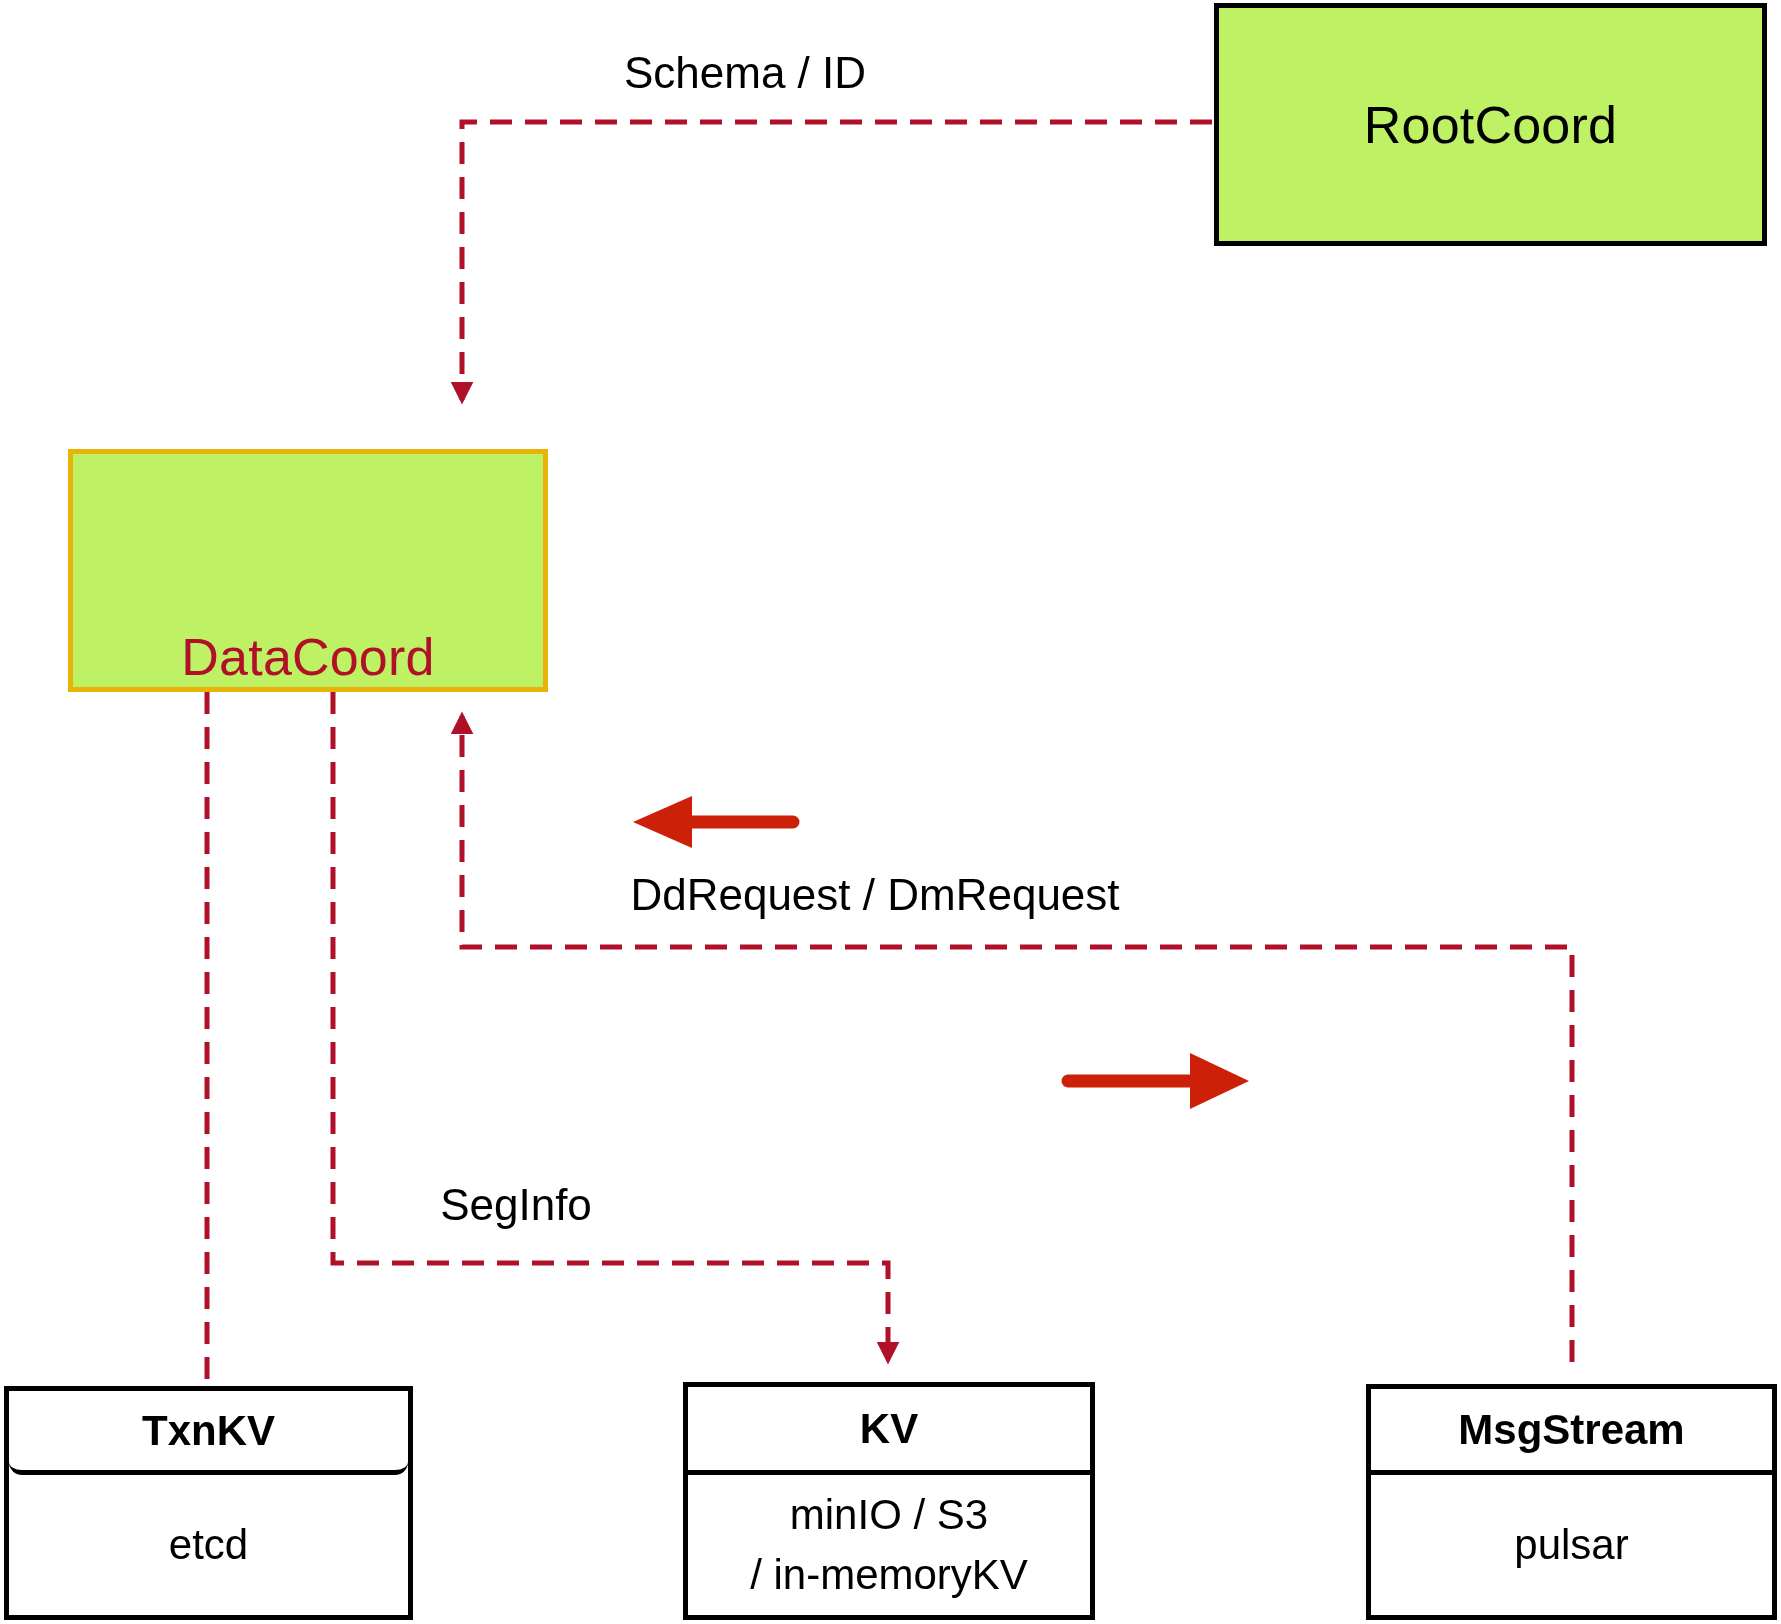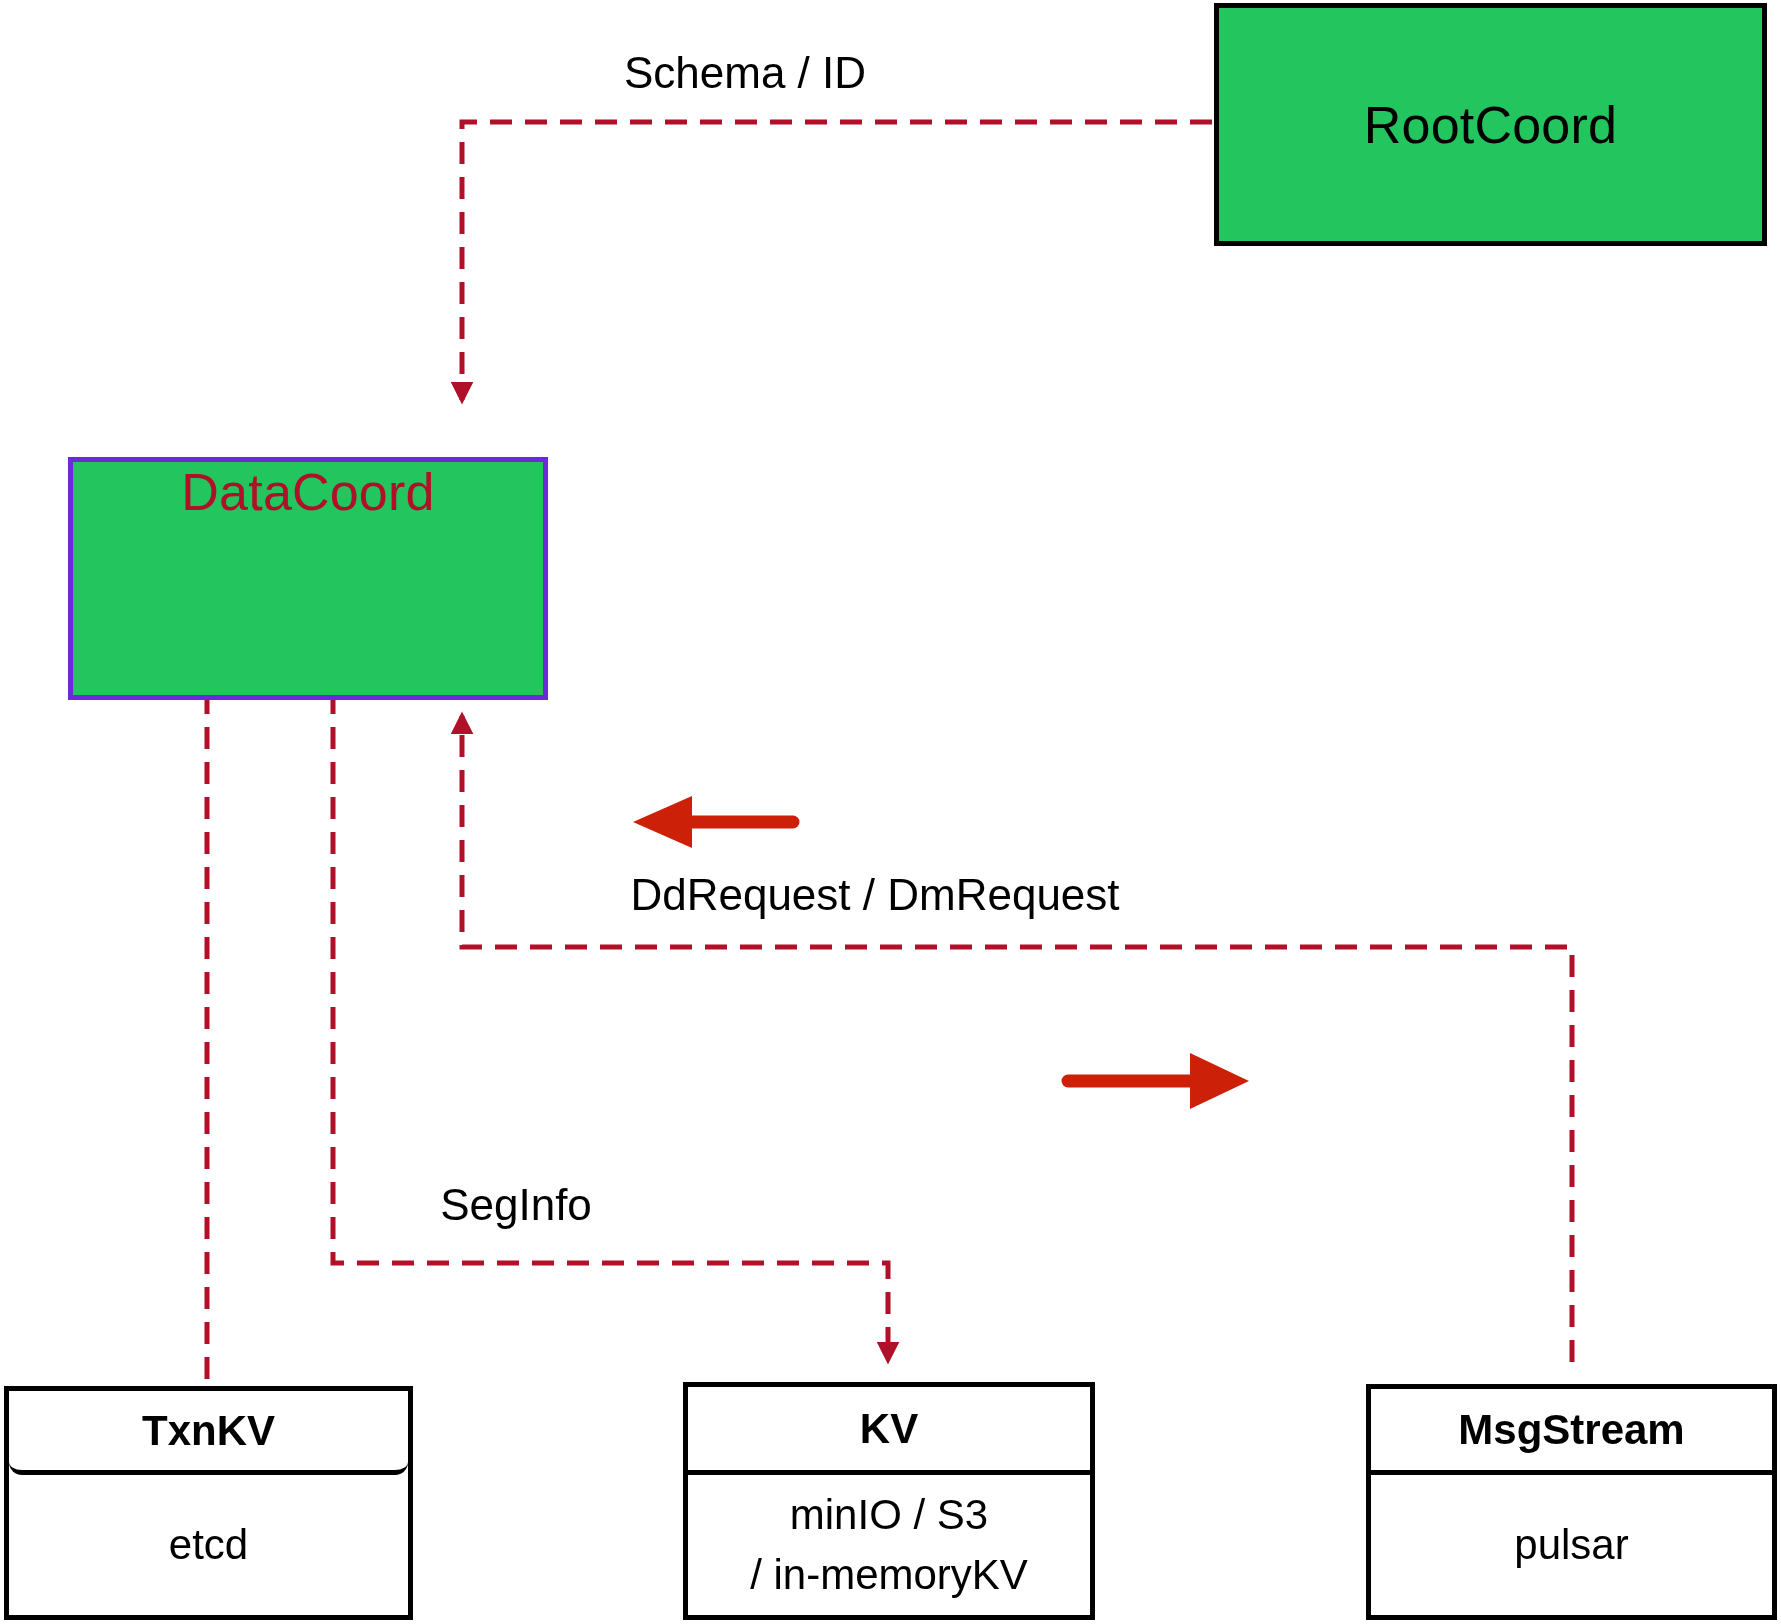--- a/index.html
+++ b/index.html
@@ -20,34 +20,33 @@
   svg.layer {
     position: absolute;
     top: 0;
     left: 0;
     width: 1781px;
     height: 1624px;
   }
   .node-box {
     position: absolute;
     box-sizing: border-box;
-    background: #22c55e;
+    background: #bef264;
   }
   .node-plain {
     border: 5px solid #000000;
     display: flex;
     align-items: center;
     justify-content: center;
   }
   .node-accent {
-    border: 5px solid #6d28d9;
+    border: 5px solid #eab308;
     display: flex;
-    align-items: flex-start;
+    align-items: flex-end;
     justify-content: center;
-    margin-top: 8px;
   }
   .node-label {
     font-size: 52px;
     color: #000000;
     letter-spacing: 0.2px;
     white-space: nowrap;
   }
   .node-label-accent {
     font-size: 52px;
     color: #B01028;

